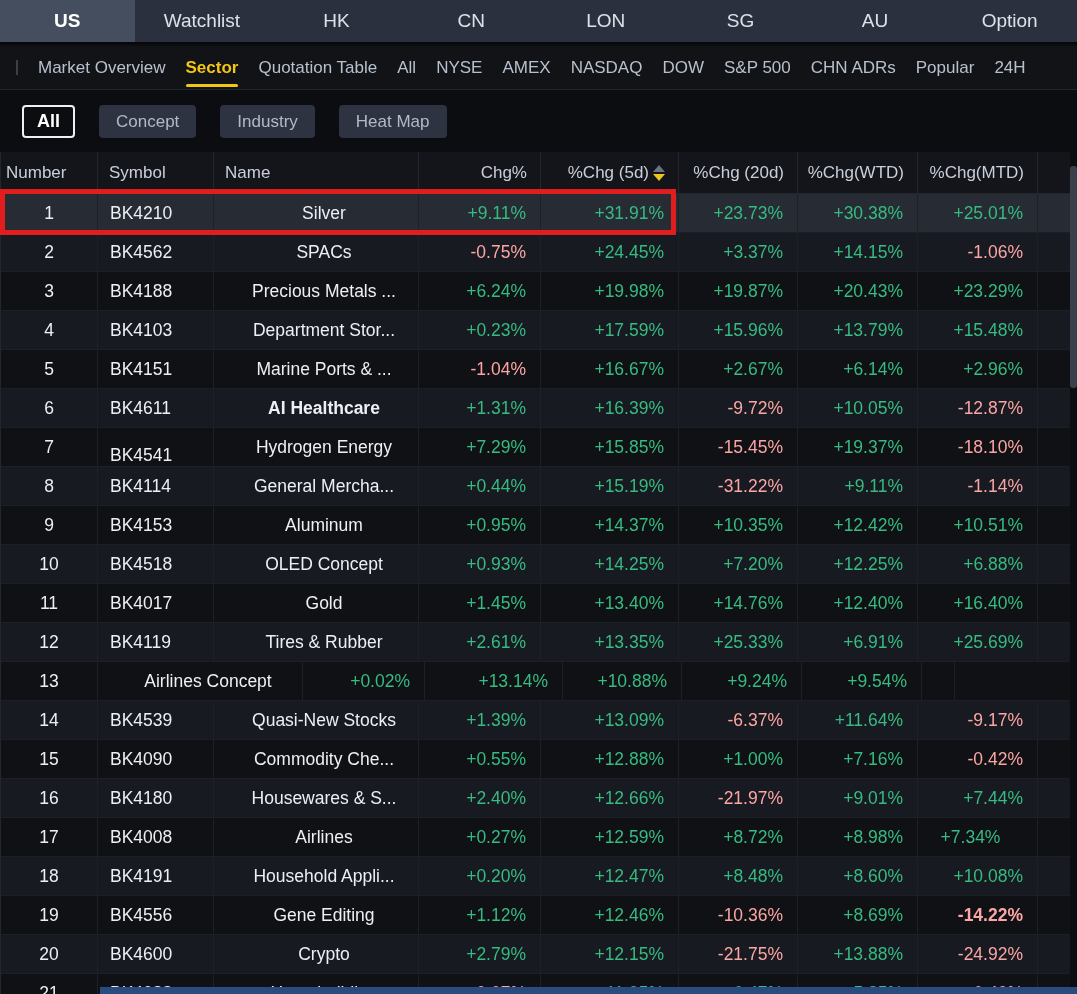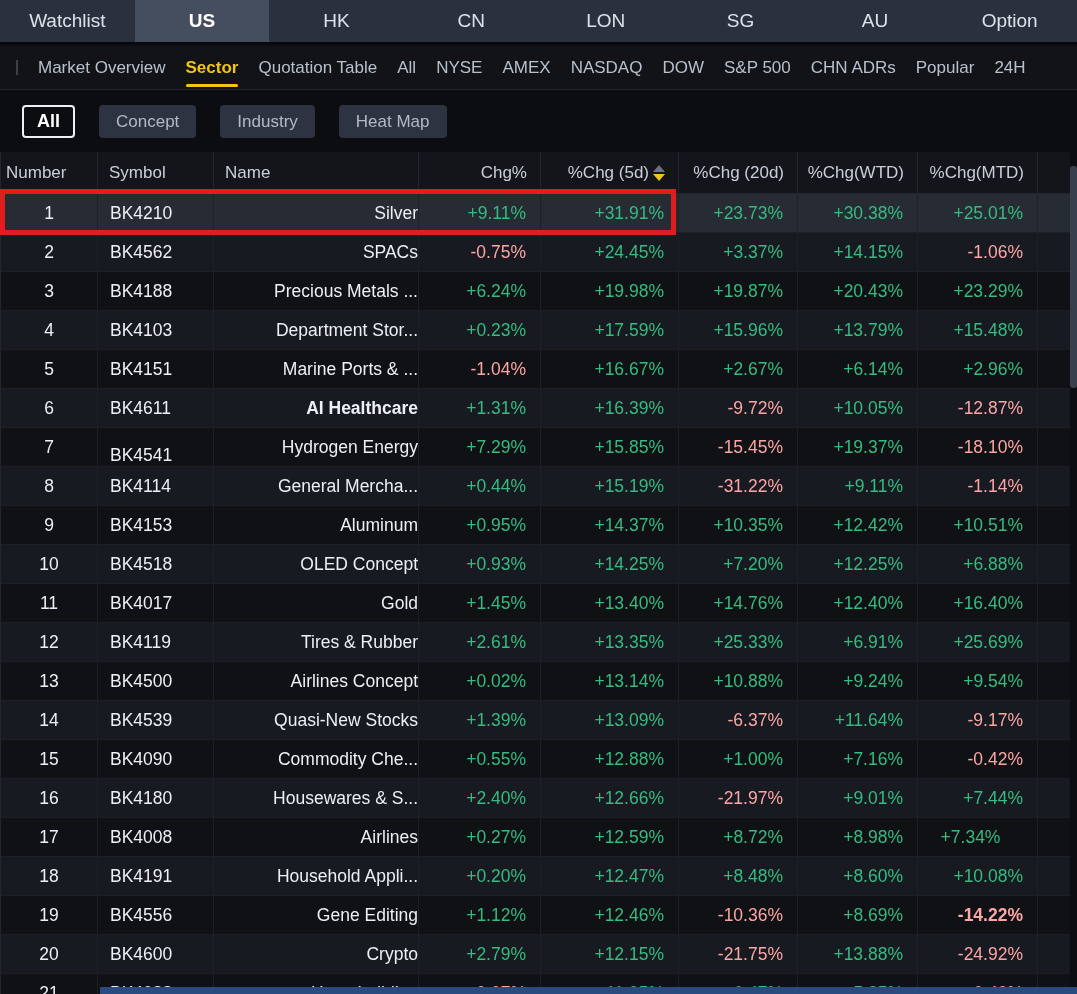--- a/index.html
+++ b/index.html
@@ -75,21 +75,21 @@
   }
   .row.bg-even { background:#171a20; }
   .row.bg-odd  { background:#0f1115; }
   .row.selected { background:#262b34; }
   .cell {
     display:flex; align-items:center; overflow:hidden; height:100%;
     border-right:1px solid #1d2026; white-space:nowrap;
   }
   .cell.center { justify-content:center; }
   .cell.left   { justify-content:flex-start; padding-left:12px; }
-  .cell.name   { justify-content:flex-end; padding-left:16px; }
+  .cell.name   { justify-content:center; padding-left:16px; }
   .cell.num    { justify-content:flex-end; padding-right:14px; }
   .pos { color:#36bb80; }
   .neg { color:#fca5a5; }
 
   
   .annotation {
     position:absolute; left:0; top:189px; width:676px; height:46px;
     border:5px solid #e11d1d; z-index:20; pointer-events:none;
   }
   .scrollbar {
@@ -102,25 +102,25 @@
   }
   .bottom-bar {
     position:absolute; left:100px; bottom:0; width:977px; height:7px;
     background:#2a4b80; z-index:25;
   }
 </style>
 </head>
 <body>
 
 <div class="tabbar">
+    <div class="tab selected">
+      <span>US</span>
+    </div>
     <div class="tab">
       <span>Watchlist</span>
-    </div>
-    <div class="tab selected">
-      <span>US</span>
     </div>
     <div class="tab">
       <span>HK</span>
     </div>
     <div class="tab">
       <span>CN</span>
     </div>
     <div class="tab">
       <span>LON</span>
     </div>
@@ -541,23 +541,20 @@
           <span class="pos">+6.91%</span>
         </div>
         <div class="cell num" style="width: 120px; flex: 0 0 120px;">
           <span class="pos">+25.69%</span>
         </div>
         <div class="cell center" style="width: 33px; flex: 0 0 33px;"></div>
       </div>
       <div class="row bg-odd">
         <div class="cell center" style="width: 97px; flex: 0 0 97px;">
           <span>13</span>
-        </div>
-        <div class="cell left" style="width: 116px; flex: 0 0 116px;">
-          <span>BK4500</span>
         </div>
         <div class="cell name" style="width: 205px; flex: 0 0 205px;">
           <span>Airlines Concept</span>
         </div>
         <div class="cell num" style="width: 122px; flex: 0 0 122px;">
           <span class="pos">+0.02%</span>
         </div>
         <div class="cell num" style="width: 138px; flex: 0 0 138px;">
           <span class="pos">+13.14%</span>
         </div>

